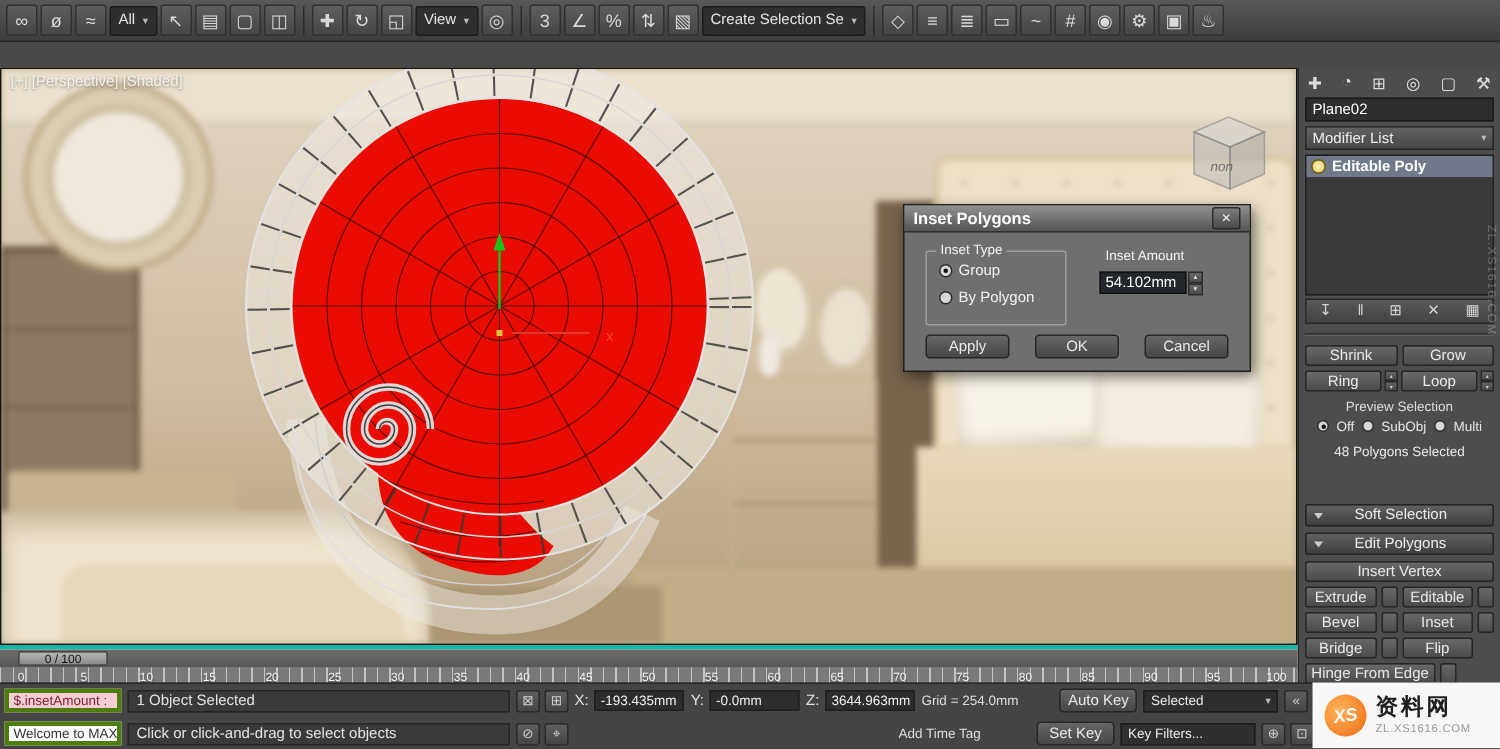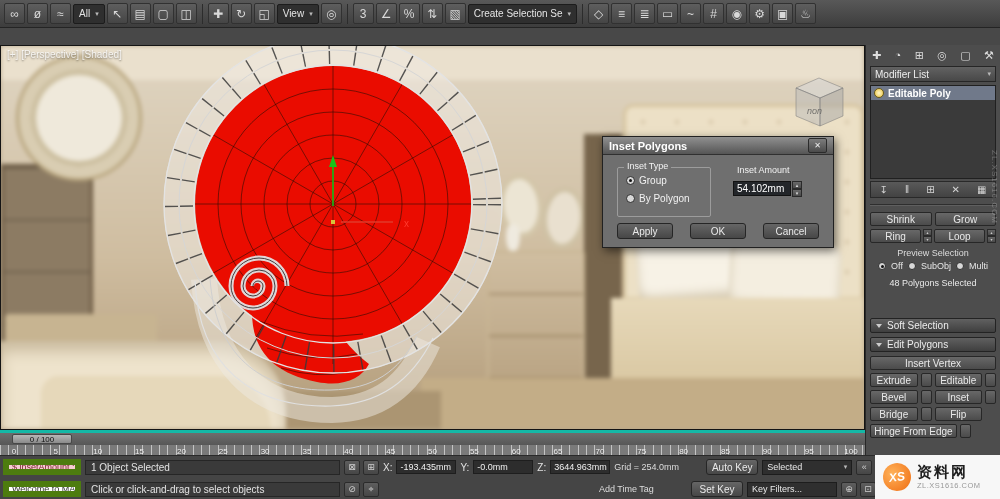--- a/index.html
+++ b/index.html
@@ -111,21 +111,21 @@
   .row2{display:grid;grid-template-columns:1fr 1fr;gap:3px;margin-top:6px;}
   .row-spin{display:grid;grid-template-columns:1fr 9px 1fr 9px;gap:2px;margin-top:3px;align-items:stretch;}
   .mini-spin{display:flex;flex-direction:column;}
   .mini-spin span{flex:1;font-size:4px;color:#cccccc;background:linear-gradient(#646464,#494949);
     border:1px solid #2a2a2a;display:flex;align-items:center;justify-content:center;}
   .panel-label{font-size:9px;color:#dddddd;text-align:center;margin-top:5px;}
   .radio-line{display:flex;justify-content:center;gap:5px;margin-top:3px;font-size:9px;color:#e6e6e6;align-items:center;}
   .radio-line .radio{width:8px;height:8px;}
   .sel-status{font-size:9px;color:#eaeaea;text-align:center;margin-top:7px;}
   .rollout{height:13px;margin-top:4px;background:linear-gradient(#606060,#3f3f3f);border:1px solid #232323;
-    border-radius:2px;color:#ececec;font-size:10px;display:flex;align-items:center;gap:5px;padding:0 5px;}
+    border-radius:2px;color:#ececec;font-size:10px;display:flex;align-items:center;gap:21px;padding:0 5px;}
   .rollout.first{margin-top:30px;}
   .tri{width:0;height:0;border-left:3px solid transparent;border-right:3px solid transparent;border-top:4px solid #cccccc;flex:none;}
   .panel-btn.full{margin-top:4px;}
   .edit-grid{display:grid;grid-template-columns:1fr 11px 1fr 11px;gap:3px;margin-top:3px;}
   .settings-sq{width:11px;height:14px;box-sizing:border-box;background:linear-gradient(#686868,#4b4b4b);
     border:1px solid #272727;border-radius:2px;}
   .hinge-row{display:grid;grid-template-columns:1fr 11px;gap:3px;margin-top:3px;width:80%;}
   .side-watermark{position:absolute;right:1px;top:150px;writing-mode:vertical-rl;font-size:8px;
     color:rgba(255,255,255,.25);letter-spacing:1px;z-index:5;}
 
@@ -140,21 +140,21 @@
   .ruler{position:absolute;left:0;top:12px;width:100%;height:13px;background-color:#7a7a7a;
     background-image:repeating-linear-gradient(90deg,rgba(235,235,235,.65) 0 1px,transparent 1px 8.37px);}
   .tick-label{position:absolute;top:2px;transform:translateX(-50%);font-size:8px;color:#f2f2f2;
     text-shadow:0 1px 1px rgba(0,0,0,.35);}
 
   
   #status-bar{position:absolute;left:0;top:455px;width:1000px;height:44px;box-sizing:border-box;
     background:#454545;border-top:1px solid #292929;font-size:10px;color:#dddddd;}
   .sb-row{height:22px;display:flex;align-items:center;gap:4px;padding:0 3px;box-sizing:border-box;}
   .listener{width:78px;height:16px;box-sizing:border-box;display:flex;align-items:center;padding:0 3px;
-    font-size:9px;border:6px solid #4d7c0f;flex:none;overflow:hidden;white-space:nowrap;}
+    font-size:9px;border:3px solid #4d7c0f;flex:none;overflow:hidden;white-space:nowrap;}
   .listener.top{background:#f6cdd3;color:#7a2430;}
   .listener.bottom{background:#ffffff;color:#333333;}
   .sb-field{width:255px;height:15px;box-sizing:border-box;background:#3a3a3a;border:1px solid #262626;
     display:flex;align-items:center;padding:0 5px;color:#e3e3e3;flex:none;overflow:hidden;white-space:nowrap;}
   .icon-slot{display:flex;gap:3px;flex:none;}
   .sb-icon{width:16px;height:15px;box-sizing:border-box;display:flex;align-items:center;justify-content:center;
     color:#cfcfcf;font-size:9px;background:linear-gradient(#5e5e5e,#464646);border:1px solid #2b2b2b;border-radius:2px;}
   .coord-label{font-size:10px;color:#e2e2e2;flex:none;}
   .coord-field{width:60px;height:14px;box-sizing:border-box;background:#2d2d2d;border:1px solid #1e1e1e;
     color:#f0f0f0;font-size:9px;display:flex;align-items:center;padding:0 3px;flex:none;overflow:hidden;}
@@ -348,20 +348,21 @@
 
   <div id="right-panel">
     <div class="cmd-tabs" id="cmd-tabs">
         <span class="cmd-icon">✚</span>
         <span class="cmd-icon">◔</span>
         <span class="cmd-icon">⊞</span>
         <span class="cmd-icon">◎</span>
         <span class="cmd-icon">▢</span>
         <span class="cmd-icon">⚒</span>
       </div>
+    <div class="obj-name">Plane02</div>
     <div class="mod-list">
       <span>Modifier List</span>
       <span class="dd-arrow">▾</span>
     </div>
     <div class="stack">
       <div class="stack-row">
         <span class="bulb"></span>
         <span>Editable Poly</span>
       </div>
     </div>

